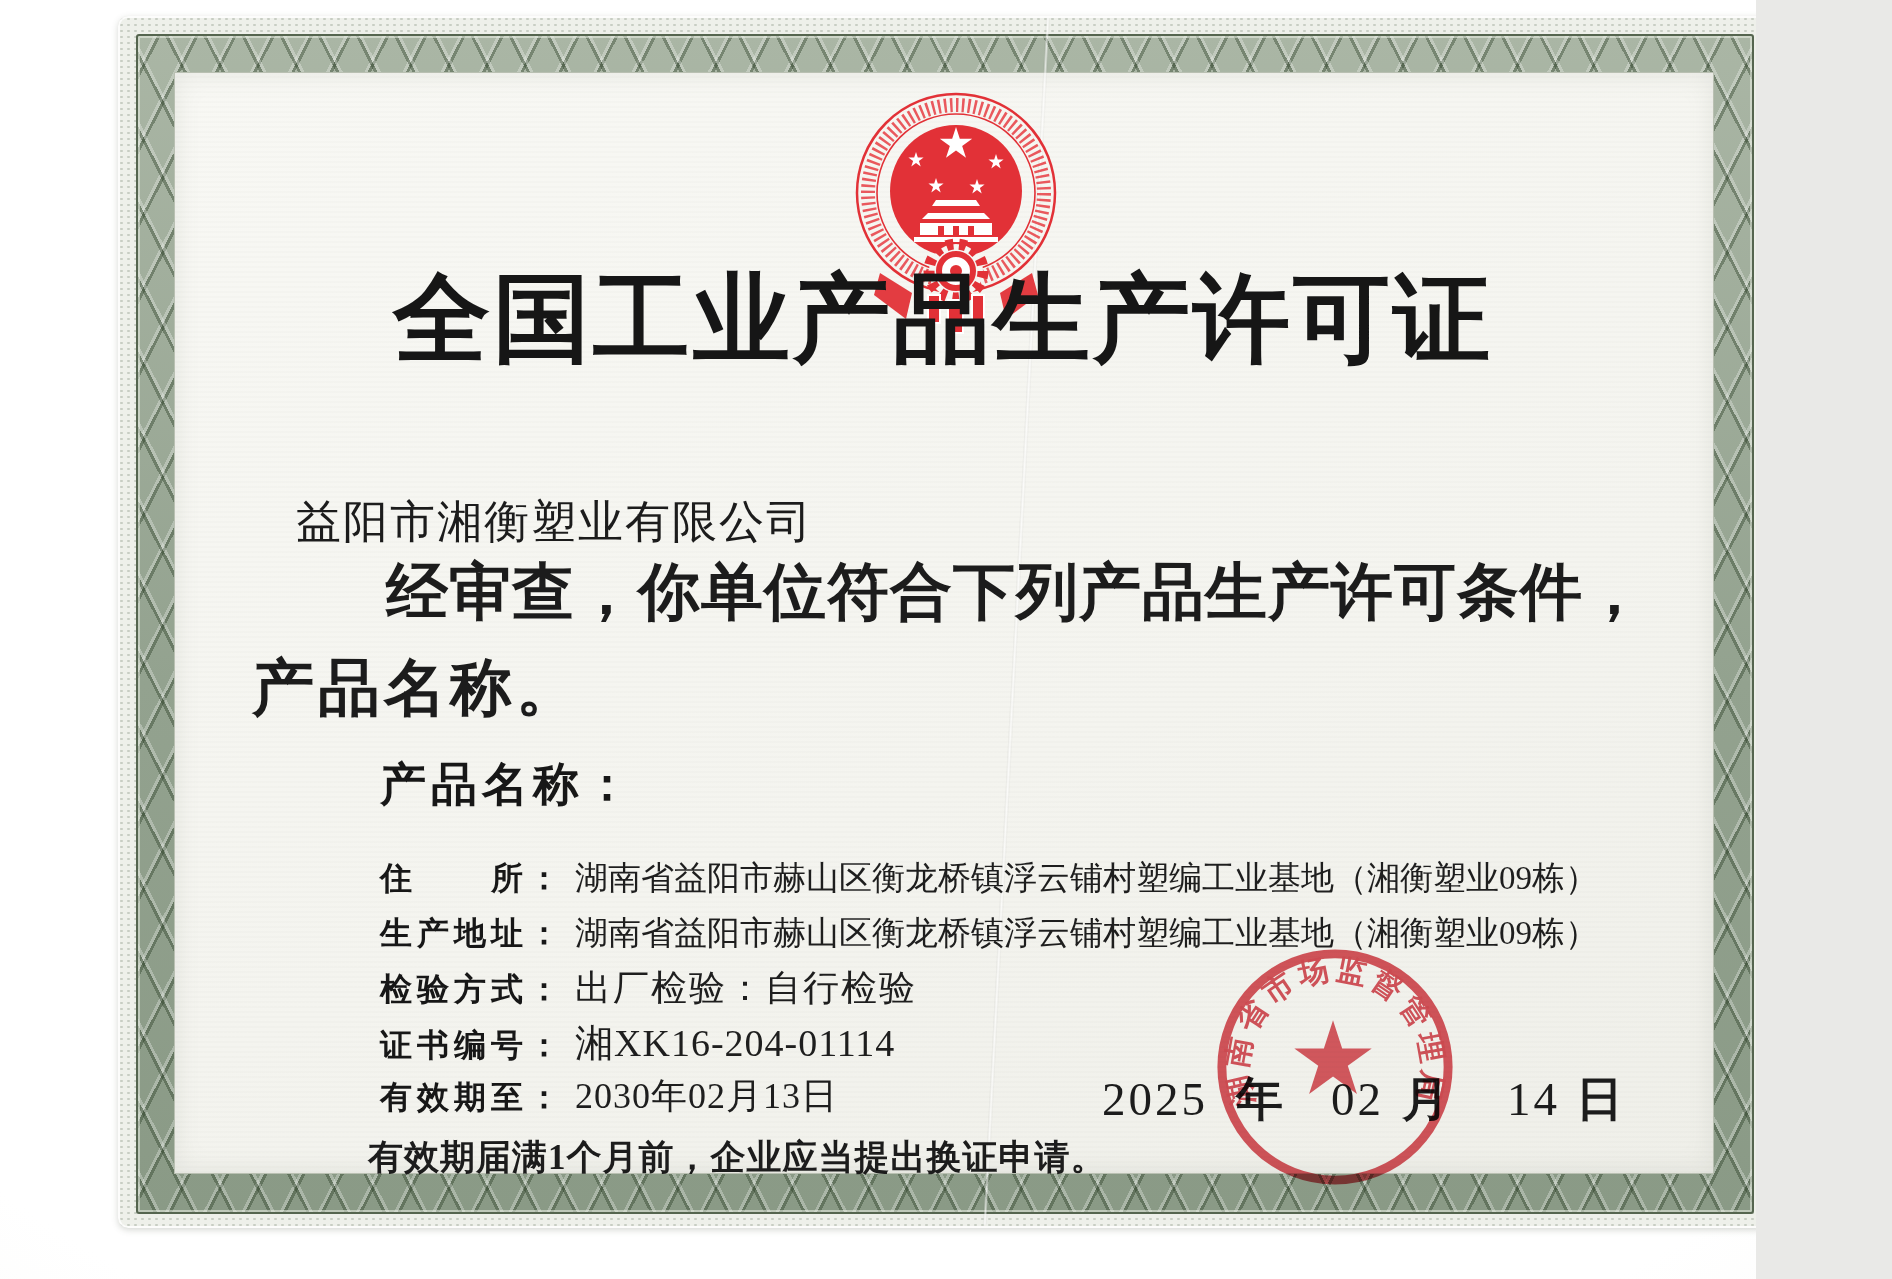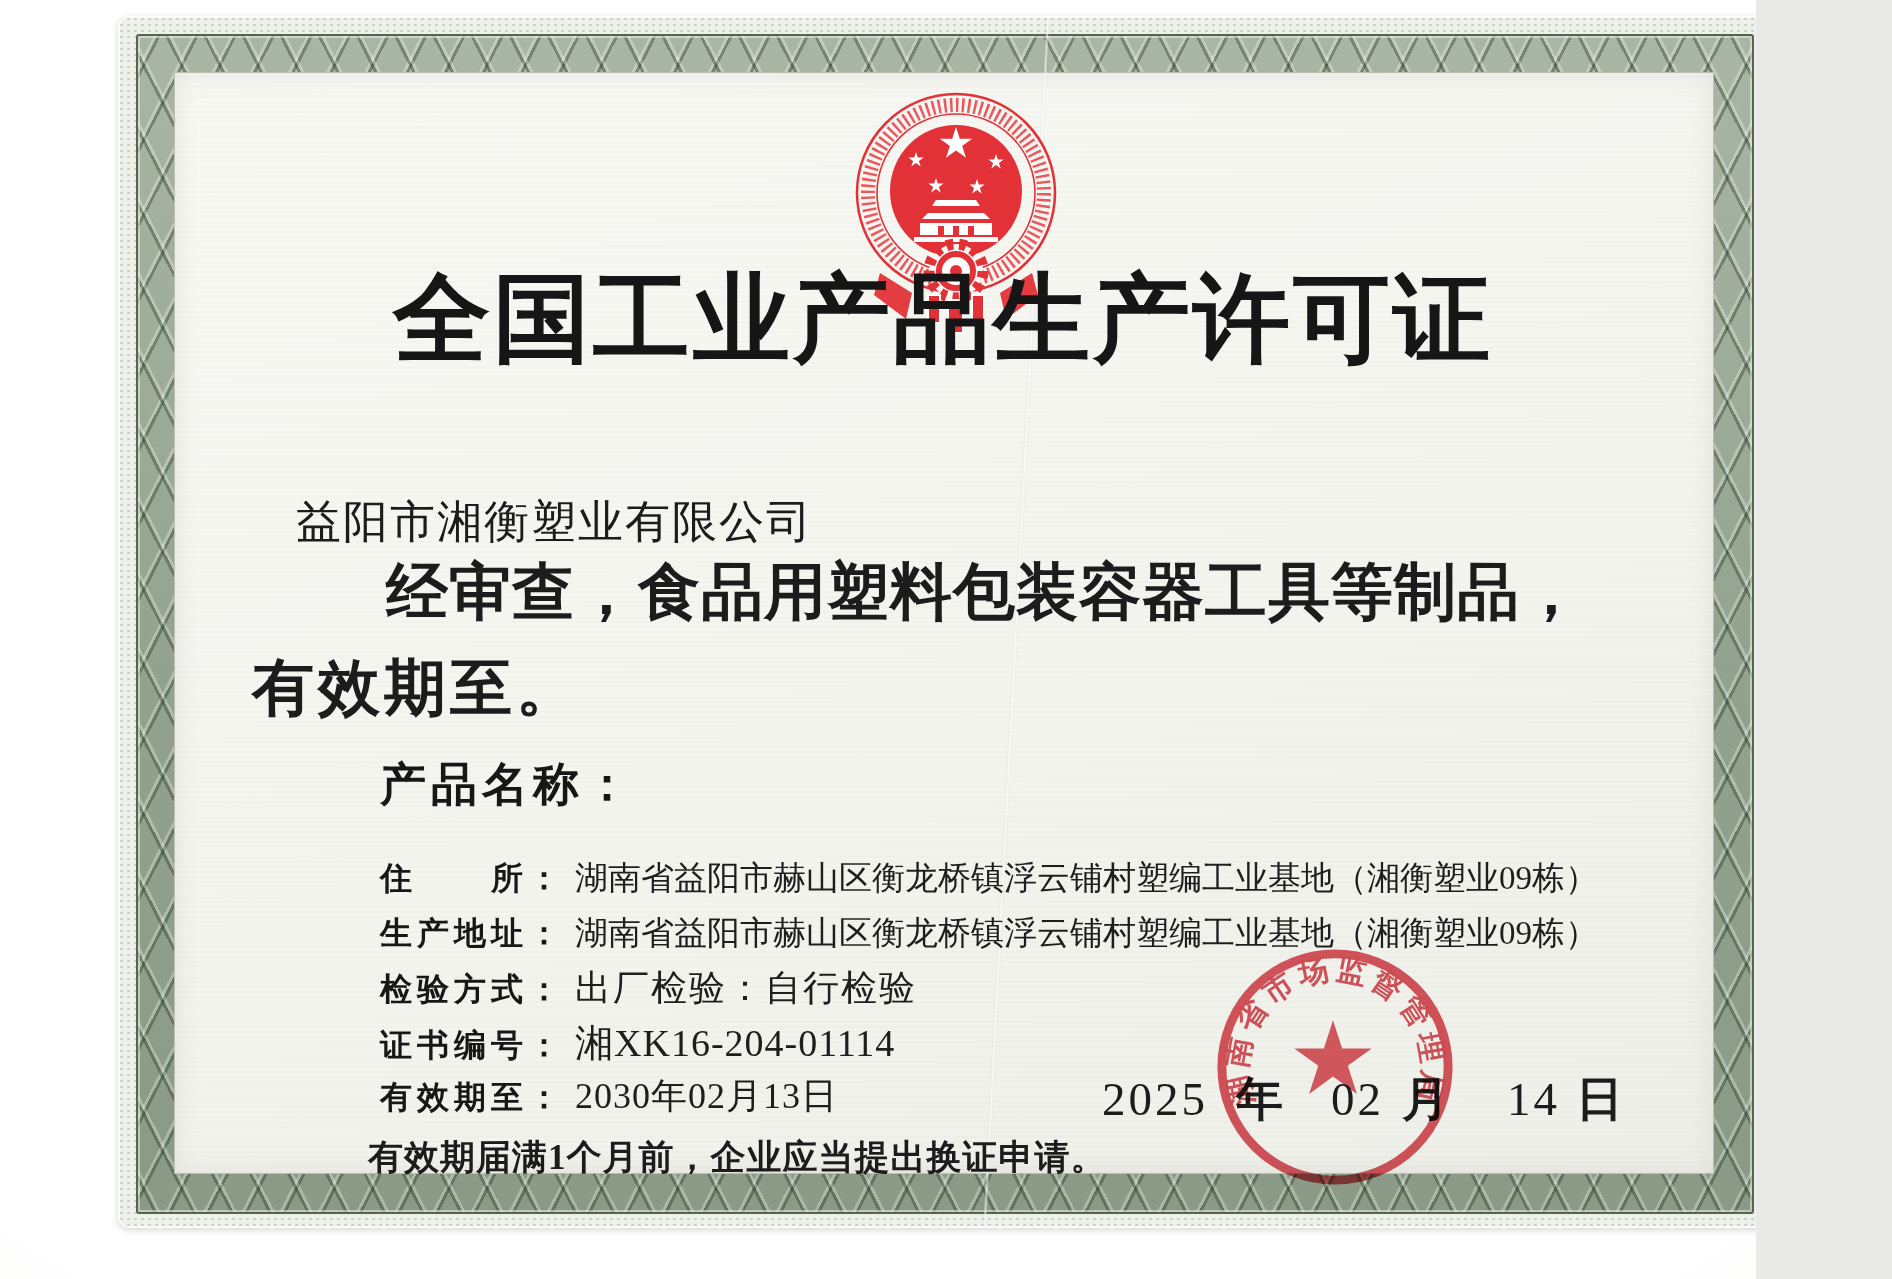--- a/index.html
+++ b/index.html
@@ -113,22 +113,22 @@
     <path d="M182,186 L150,206 L156,232 L188,208 Z" fill="#e23137" opacity="0.95"></path>
     <rect x="78" y="208" width="12" height="28" fill="#e23137" stroke="#ffffff" stroke-width="2"></rect>
     <rect x="98" y="213" width="15" height="33" fill="#e23137" stroke="#ffffff" stroke-width="2"></rect>
     <rect x="122" y="208" width="12" height="28" fill="#e23137" stroke="#ffffff" stroke-width="2"></rect>
   </svg>
 
   <div class="title">全国工业产品生产许可证</div>
 
   <div class="company">益阳市湘衡塑业有限公司</div>
 
-  <div class="statement1">经审查，食品用塑料包装容器工具等制品，</div>
-  <div class="statement2">有效期至。</div>
+  <div class="statement1">经审查，你单位符合下列产品生产许可条件，</div>
+  <div class="statement2">产品名称。</div>
 
   <div class="field-row row-name">
     <span class="field-label">产品名称：</span>
   </div>
   <div class="field-row row-addr1">
     <span class="field-label">住　　所：</span>
     <span class="field-value">湖南省益阳市赫山区衡龙桥镇浮云铺村塑编工业基地（湘衡塑业09栋）</span>
   </div>
   <div class="field-row row-addr2">
     <span class="field-label">生产地址：</span>

